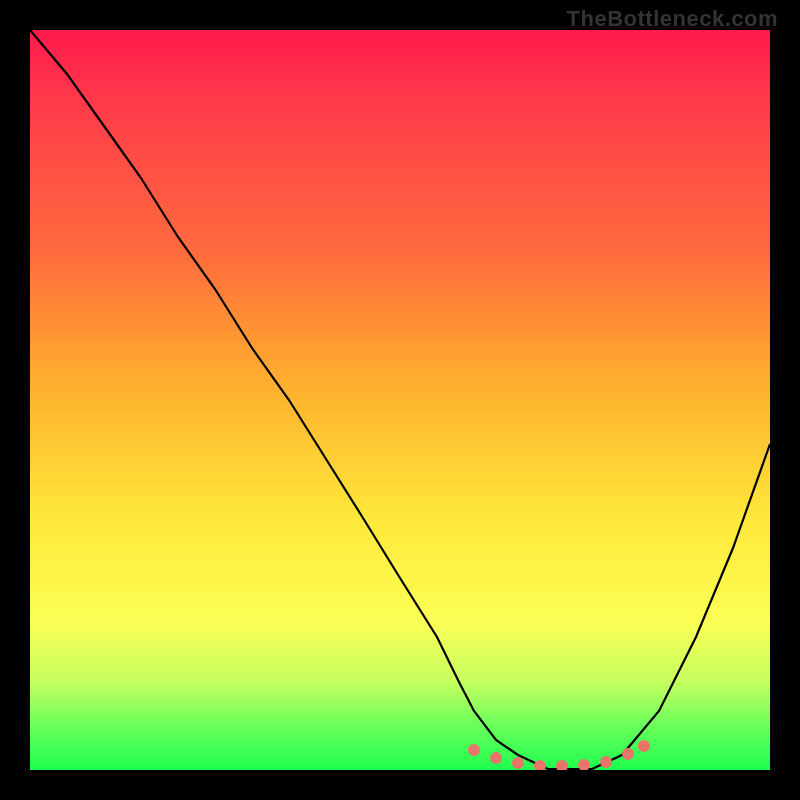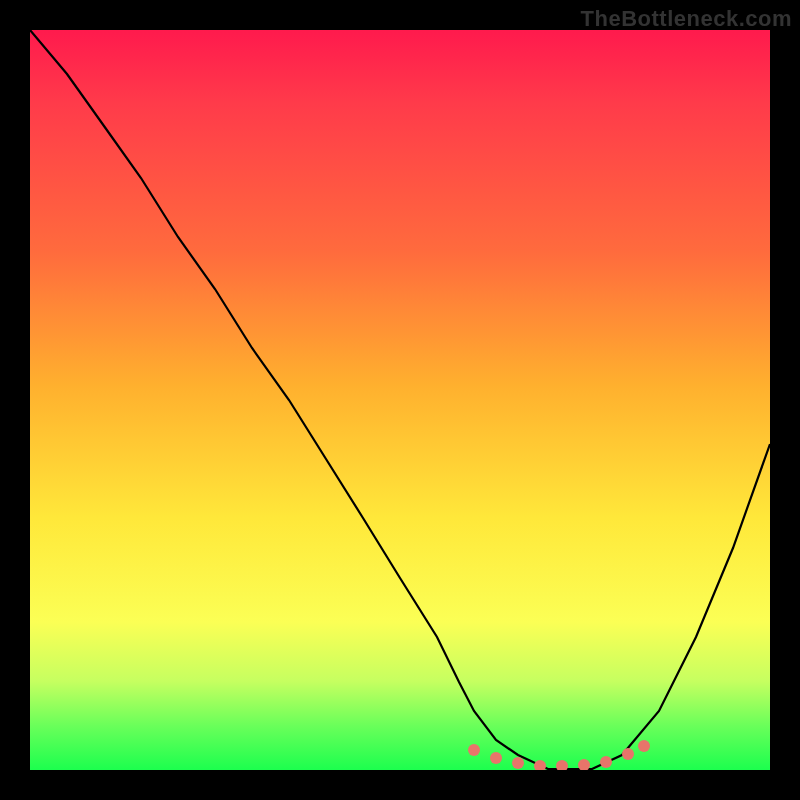--- a/index.html
+++ b/index.html
@@ -13,21 +13,21 @@
   }
   .frame {
     position: relative;
     width: 800px;
     height: 800px;
     background: #000;
   }
   .watermark {
     position: absolute;
     top: 6px;
-    right: 8px;
+    right: 22px;
     color: #333;
     font-size: 22px;
     font-weight: bold;
     letter-spacing: 0.5px;
     z-index: 5;
   }
   .plot-area {
     position: absolute;
     left: 30px;
     top: 30px;

